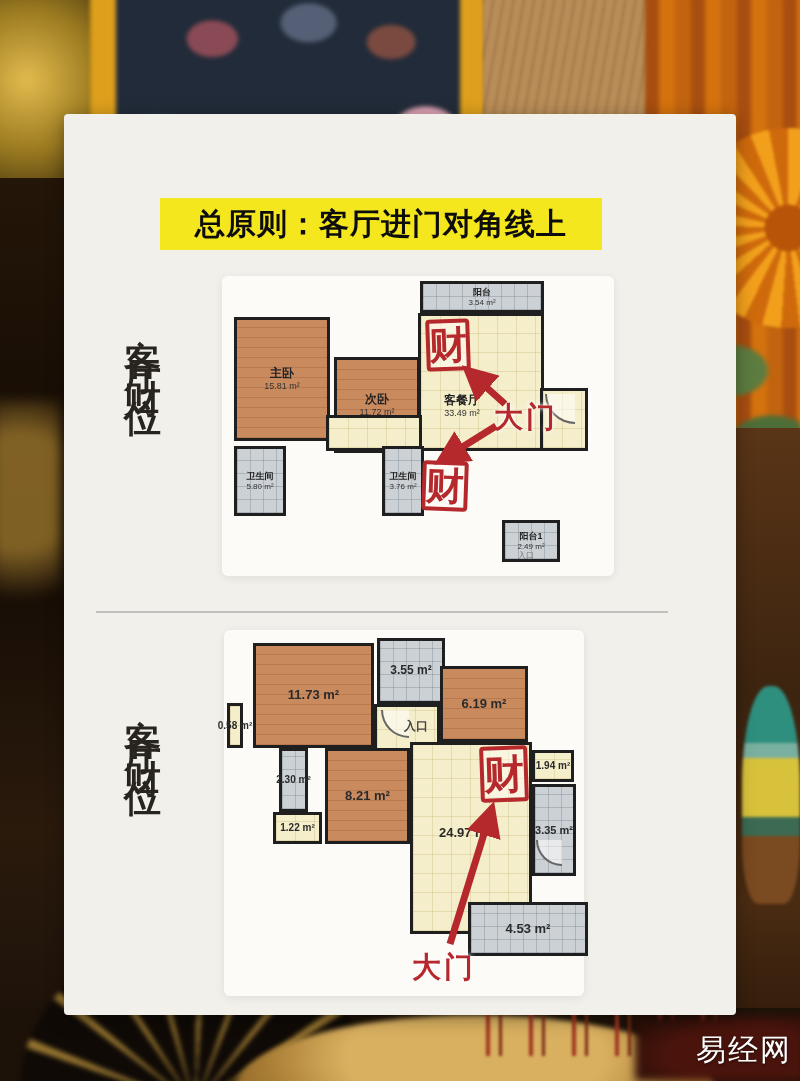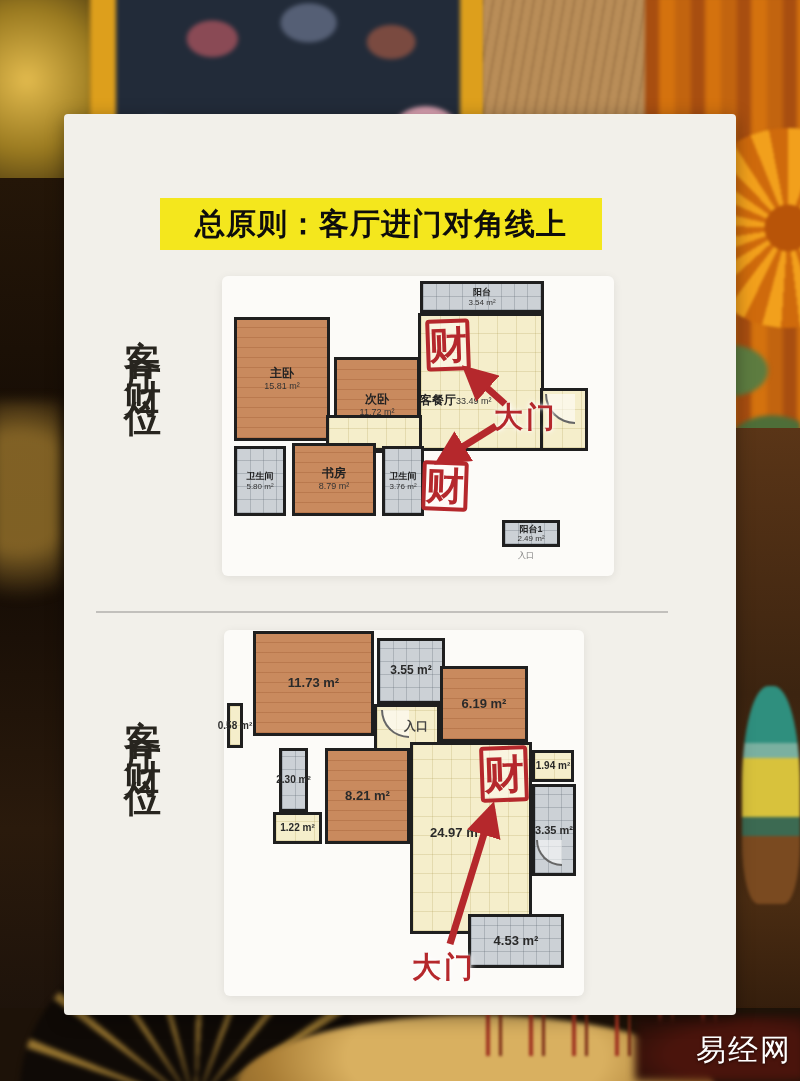--- a/index.html
+++ b/index.html
@@ -77,21 +77,21 @@
     background-image:repeating-linear-gradient(0deg,rgba(160,140,60,.20) 0 1px,transparent 1px 19px),
                      repeating-linear-gradient(90deg,rgba(160,140,60,.20) 0 1px,transparent 1px 19px);}
   .gray{background:#ccd1d6;
     background-image:repeating-linear-gradient(0deg,rgba(90,100,110,.28) 0 1px,transparent 1px 13px),
                      repeating-linear-gradient(90deg,rgba(90,100,110,.28) 0 1px,transparent 1px 13px);}
   .rname{font-size:12px;font-weight:bold;color:#222;white-space:nowrap;}
   .rarea{font-size:9px;color:#333;white-space:nowrap;}
   .small .rname{font-size:9px;}
   .small .rarea{font-size:8px;}
   .big-area{font-size:13px;font-weight:bold;color:#2a2a2a;white-space:nowrap;}
-  .free-label{position:absolute;display:flex;align-items:center;line-height:1.15;}
+  .free-label{position:absolute;display:flex;flex-direction:column;align-items:center;line-height:1.15;}
   .stamp{position:absolute;box-sizing:border-box;border:4px solid #b5282c;border-radius:4px;
     color:#b5282c;font-family:"DejaVu Serif",serif;font-weight:bold;
     display:flex;align-items:center;justify-content:center;
     background:rgba(255,252,245,.5);transform:rotate(-2deg);}
   .damen{position:absolute;color:#b5282c;font-weight:bold;font-size:29px;letter-spacing:3px;
     white-space:nowrap;text-shadow:0 0 3px #fff,0 0 6px #fff;}
   .entry{position:absolute;font-size:12px;font-weight:bold;color:#444;white-space:nowrap;}
   .entry-tiny{position:absolute;font-size:8px;color:#777;white-space:nowrap;}
   .arc{position:absolute;box-sizing:border-box;border-left:2px solid #666;border-bottom:2px solid #666;
     border-radius:0 0 0 100%;background:rgba(255,255,255,.55);}
@@ -157,32 +157,28 @@
     <div class="free-label" style="left:198px;top:118px;width:84px;">
       <span class="rname">客餐厅</span>
       <span class="rarea">33.49 m²</span>
     </div>
 
     <div class="room gray small" style="left:12px;top:170px;width:52px;height:70px;">
       <span class="rname">卫生间</span>
       <span class="rarea">5.80 m²</span>
     </div>
 
-    <div class="room orange" style="left:70px;top:167px;width:84px;height:73px;">
-      <span class="rname">书房</span>
-      <span class="rarea">8.79 m²</span>
-    </div>
 
     <div class="room gray small" style="left:160px;top:170px;width:42px;height:70px;">
       <span class="rname">卫生间</span>
       <span class="rarea">3.76 m²</span>
     </div>
 
 
-    <div class="room gray small" style="left:280px;top:244px;width:58px;height:27px;">
+    <div class="room gray small" style="left:280px;top:244px;width:58px;height:42px;">
       <span class="rname">阳台1</span>
       <span class="rarea">2.49 m²</span>
     </div>
     <div class="entry-tiny" style="left:296px;top:274px;">入口</div>
 
     <div class="stamp" style="left:204px;top:43px;width:44px;height:52px;font-size:38px;">财</div>
     <div class="stamp" style="left:200px;top:185px;width:46px;height:50px;font-size:38px;transform:rotate(2deg);">财</div>
 
     <div class="damen" style="left:272px;top:122px;">大门</div>
 
@@ -192,21 +188,21 @@
           <path d="M0,0 L10,5 L0,10 z" fill="#b5282c"></path>
         </marker>
       </defs>
       <line x1="283" y1="128" x2="245" y2="94" stroke="#b5282c" stroke-width="7" marker-end="url(#ah1)"></line>
       <line x1="274" y1="150" x2="218" y2="185" stroke="#b5282c" stroke-width="7" marker-end="url(#ah1)"></line>
     </svg>
   </div>
 
   <div class="plan plan2">
 
-    <div class="room orange" style="left:29px;top:1px;width:121px;height:105px;">
+    <div class="room orange" style="left:29px;top:13px;width:121px;height:105px;">
       <span class="big-area">11.73 m²</span>
     </div>
 
     <div class="room gray" style="left:153px;top:8px;width:68px;height:66px;">
       <span class="big-area" style="font-size:12px;">3.55 m²</span>
     </div>
 
     <div class="room orange" style="left:216px;top:36px;width:88px;height:76px;">
       <span class="big-area">6.19 m²</span>
     </div>
@@ -238,21 +234,21 @@
 
     <div class="room yellow" style="left:308px;top:120px;width:42px;height:32px;">
       <span class="big-area" style="font-size:10px;">1.94 m²</span>
     </div>
 
     <div class="room gray" style="left:308px;top:154px;width:44px;height:92px;">
       <span class="big-area" style="font-size:11px;">3.35 m²</span>
     </div>
     <div class="arc" style="left:312px;top:210px;width:26px;height:26px;"></div>
 
-    <div class="room gray" style="left:244px;top:284px;width:96px;height:54px;">
+    <div class="room gray" style="left:244px;top:272px;width:120px;height:54px;">
       <span class="big-area">4.53 m²</span>
     </div>
 
     <div class="stamp" style="left:256px;top:116px;width:48px;height:56px;font-size:40px;">财</div>
 
     <div class="damen" style="left:188px;top:318px;">大门</div>
 
     <svg class="arrows" width="360" height="366">
       <defs>
         <marker id="ah2" viewBox="0 0 10 10" refX="8" refY="5" markerWidth="5" markerHeight="5" orient="auto">

